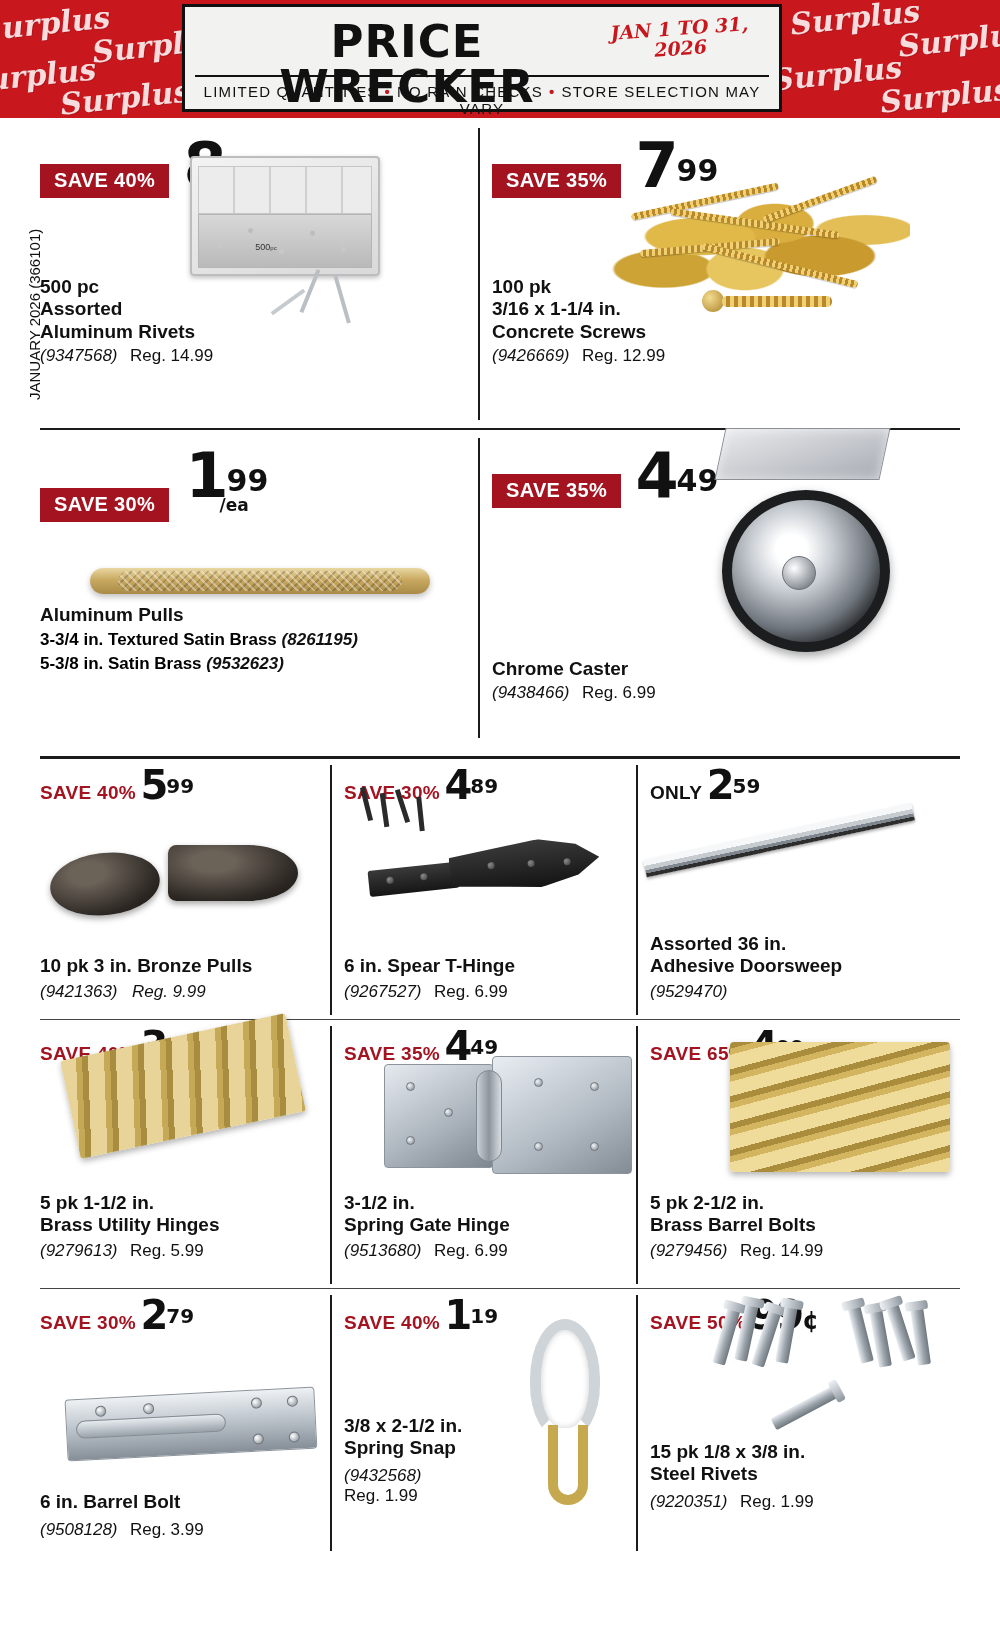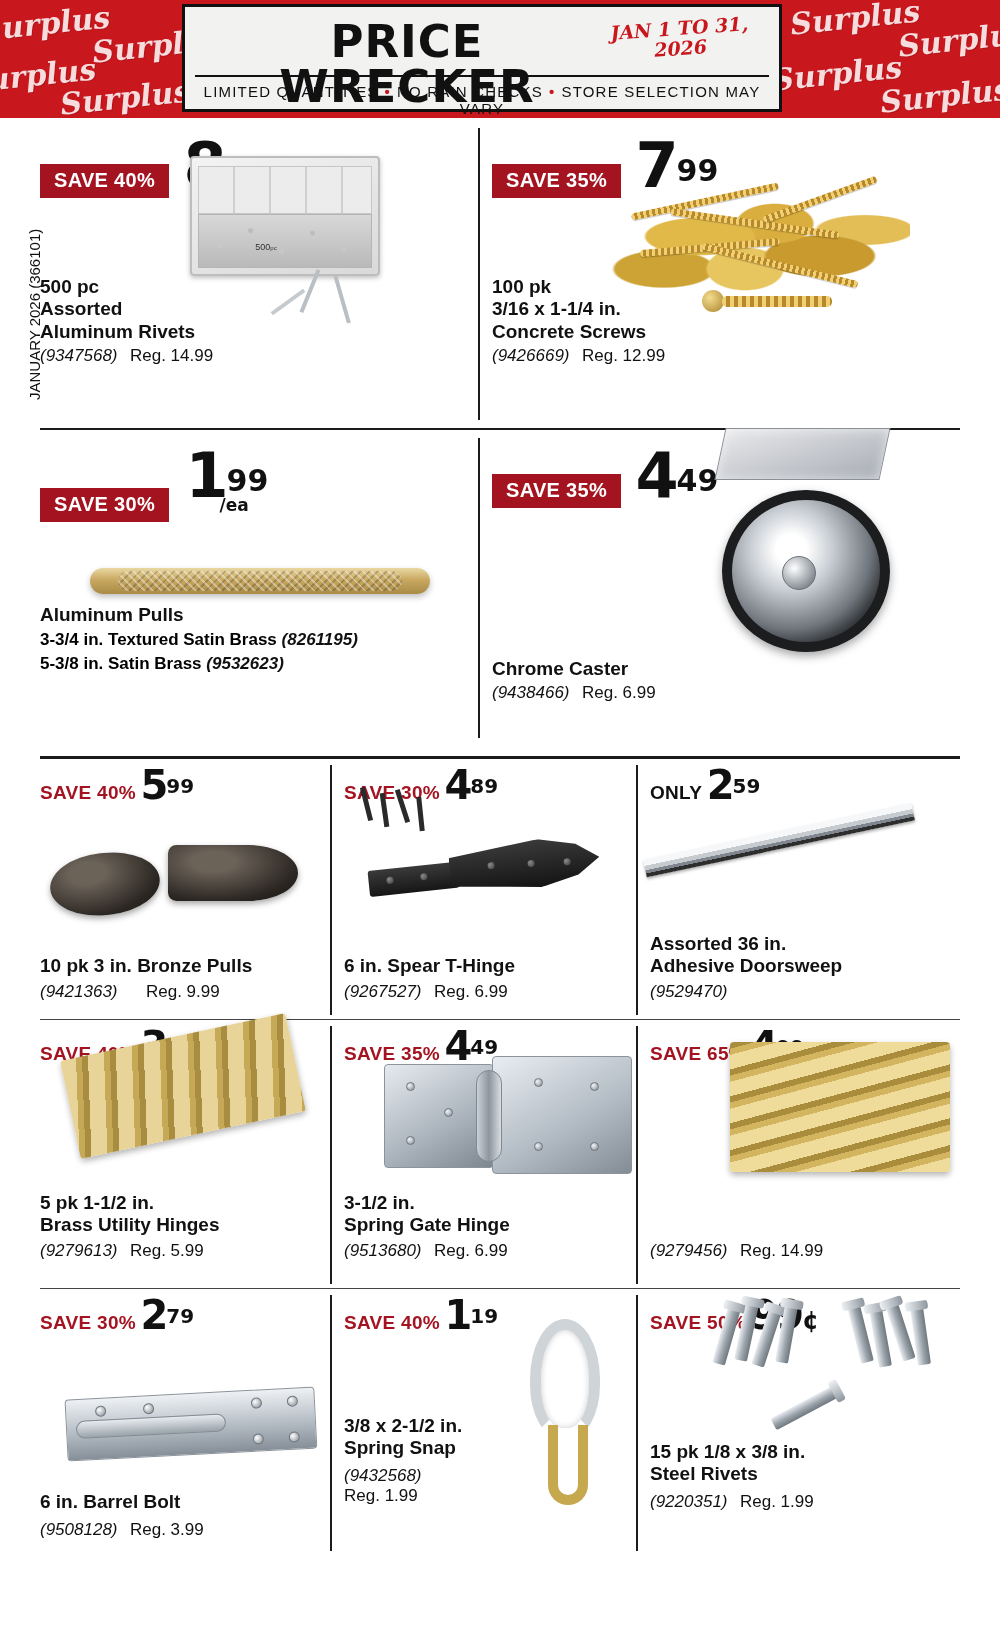--- a/index.html
+++ b/index.html
@@ -487,21 +487,21 @@
       </div>
       <div class="img" style="left:10px; top:80px;">
         <div class="bronze-pull" style="position:absolute; left:0; top:8px; transform:rotate(-6deg);"></div>
         <div class="bronze-pull" style="position:absolute; left:118px; top:0; width:130px; height:56px; border-radius:10px 60px 60px 10px / 10px 34px 34px 10px;"></div>
       </div>
       <div class="desc" style="position:absolute; left:0; top:190px;">
         <div>10 pk 3 in. Bronze Pulls</div>
       </div>
       <div class="meta" style="position:absolute; left:0; top:214px;">
         <span class="sku">(9421363)</span>
-        <span class="regp" style="margin-left:24px;">Reg. 9.99</span>
+        <span class="regp" style="margin-left:10px;font-style:italic;">Reg. 9.99</span>
       </div>
     </div>
 
     <div class="rule-v" style="position:absolute; left:290px; top:0; height:250px;"></div>
 
     <div class="cell" style="position:absolute; left:304px; top:0; width:294px; height:254px;">
       <div class="savetag plain" style="margin-top:6px;">SAVE 30%</div>
       <div class="price sm" style="margin-top:2px;">
         <span class="d">4</span><span class="c">89</span>
       </div>
@@ -608,20 +608,24 @@
     <div class="rule-v" style="position:absolute; left:596px; top:0; height:258px;"></div>
 
     <div class="cell" style="position:absolute; left:610px; top:0; width:310px; height:262px;">
       <div class="savetag plain" style="margin-top:6px;">SAVE 65%</div>
       <div class="price sm" style="margin-top:2px;">
         <span class="d">4</span><span class="c">99</span>
       </div>
       <div class="img" style="left:80px; top:16px;">
         <div class="barrelbolts"></div>
       </div>
+      <div class="desc" style="position:absolute; left:0; top:166px;">
+        <div>5 pk 2-1/2 in.</div>
+        <div>Brass Barrel Bolts</div>
+      </div>
       <div class="meta" style="position:absolute; left:0; top:212px;">
         <span class="sku">(9279456)</span>
         <span class="regp" style="margin-left:8px;">Reg. 14.99</span>
       </div>
     </div>
   </div>
 
   <div class="rule-h" style="height:1px; background:#444; margin-bottom:6px;"></div>
 
   <div style="position:relative; height:260px;">

